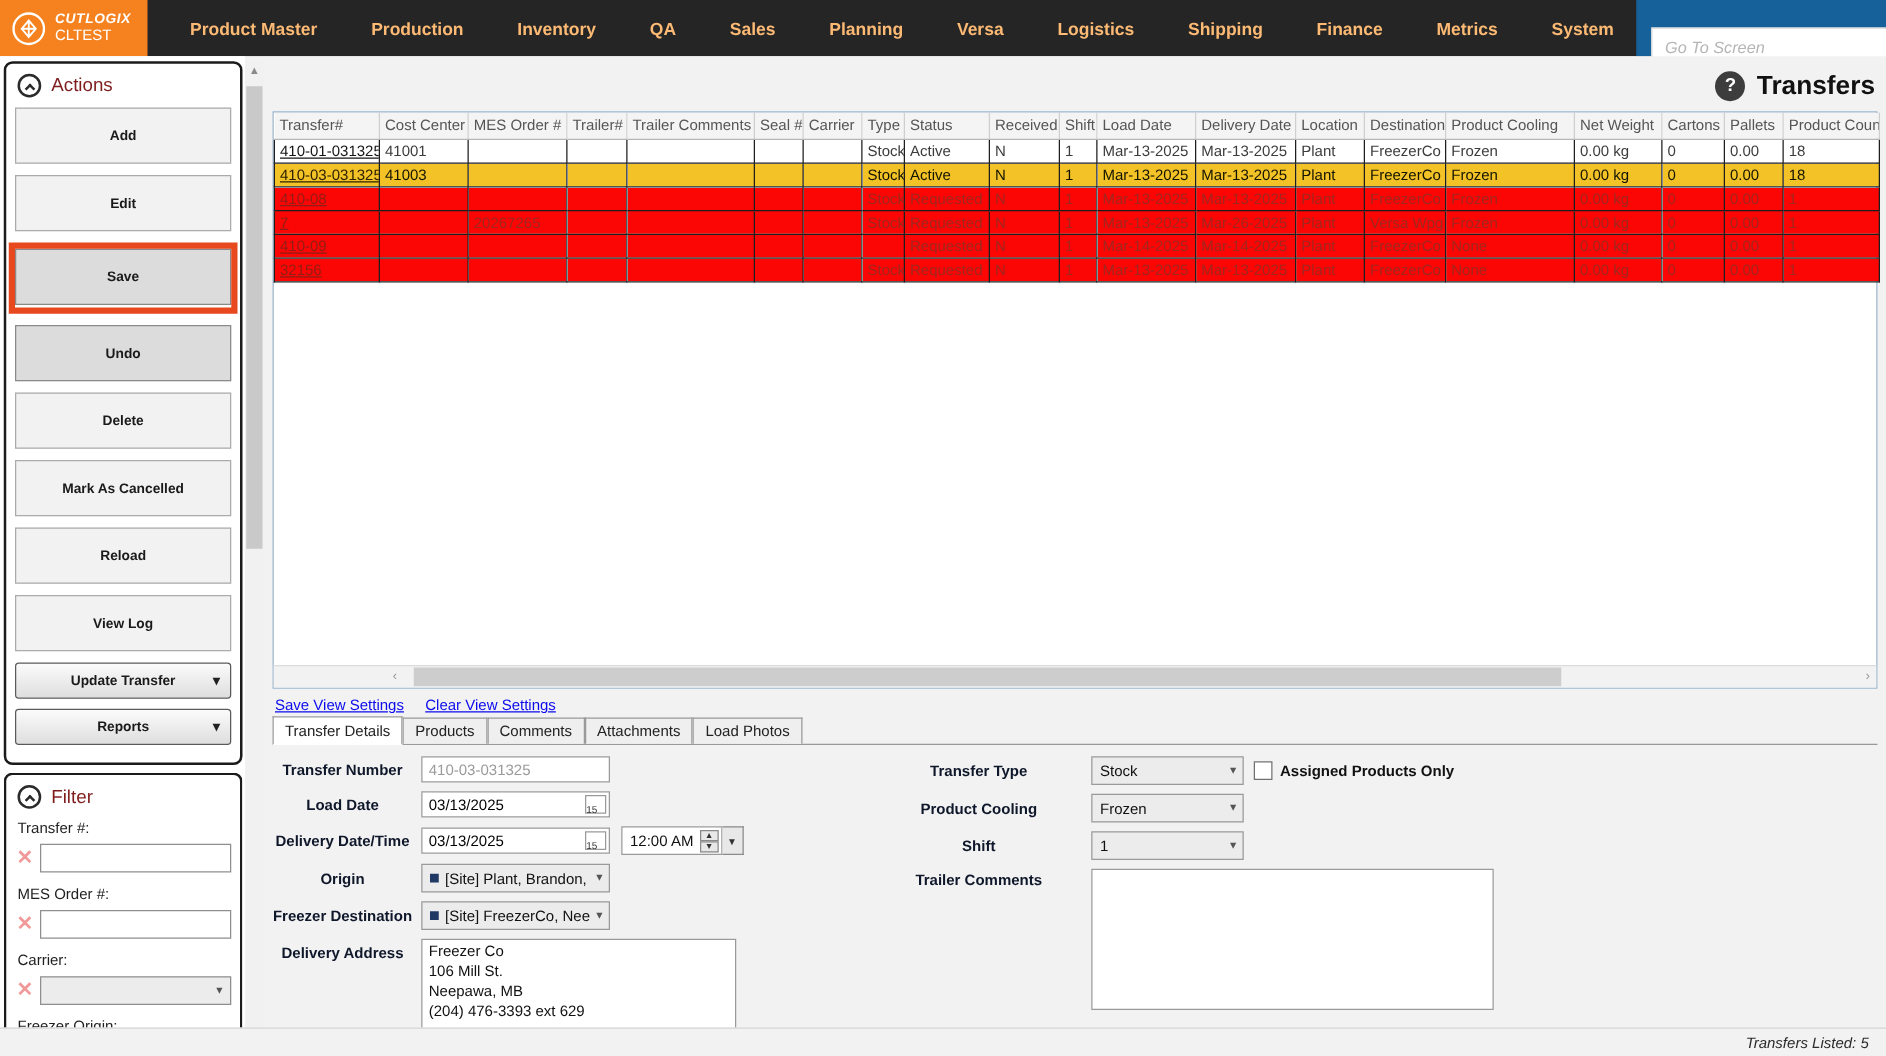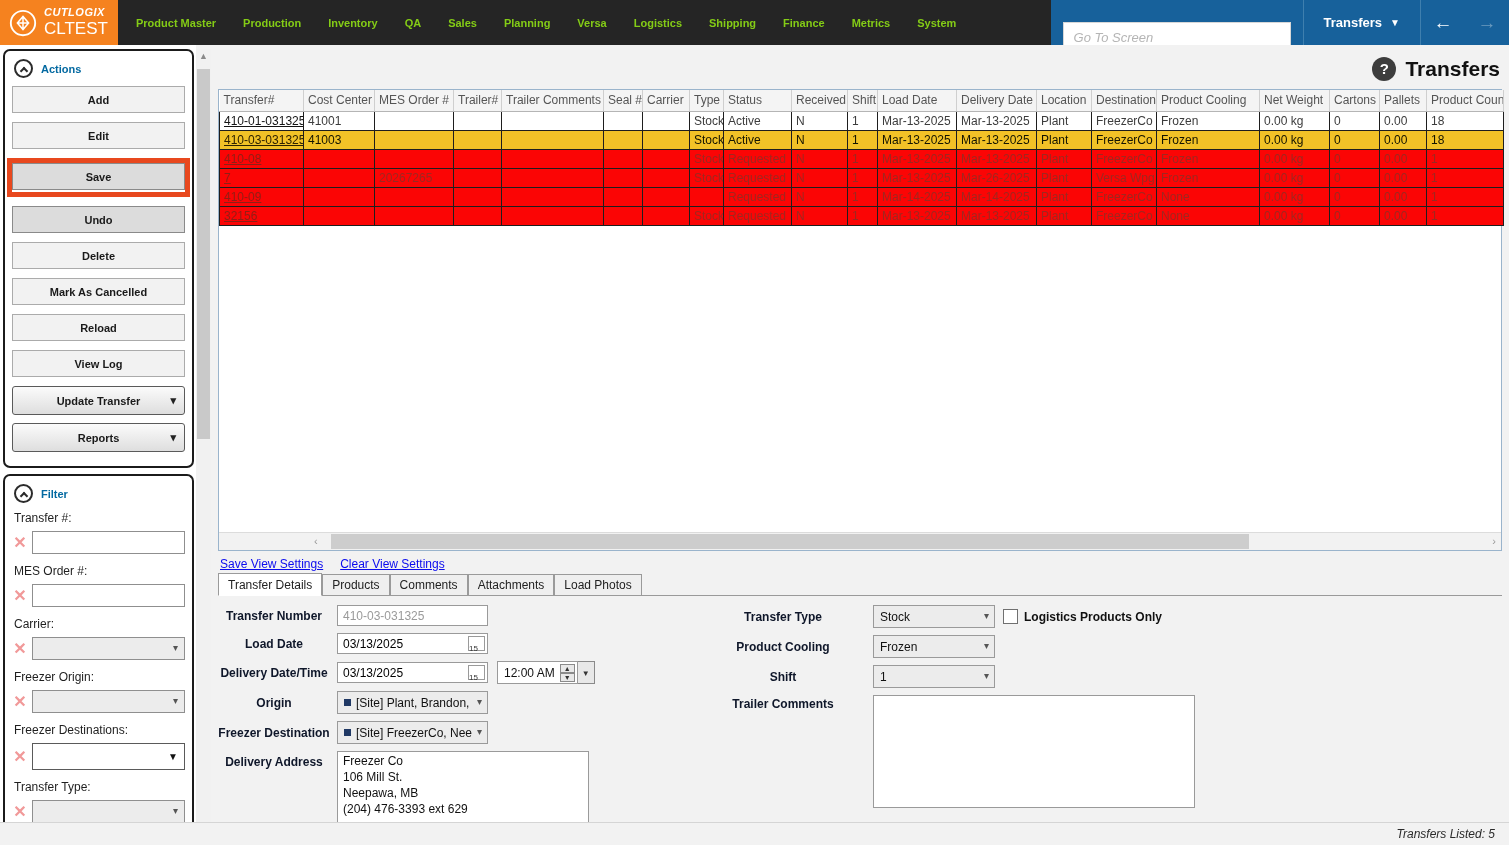--- a/index.html
+++ b/index.html
@@ -5,23 +5,23 @@
   * { margin:0; padding:0; box-sizing:border-box; }
   html,body { width:1509px; height:845px; overflow:hidden;
     font-family:"Liberation Sans", sans-serif; background:#f2f2f2; }
 
   
   .topbar { display:flex; height:45px; background:#252525; }
   .logo { width:118px; background:#F5821F; color:#fff; display:flex; align-items:center; gap:6px; padding:0 8px; flex-shrink:0; }
   .logo-icon { width:30px; height:30px; flex-shrink:0; }
   .logo-text { display:flex; flex-direction:column; line-height:1.15; }
   .brand { font-size:11px; font-weight:bold; font-style:italic; letter-spacing:.5px; }
-  .env { font-size:17px; }
+  .env { font-size:12px; }
   .menu { display:flex; align-items:center; gap:27px; padding:0 18px; flex:1; }
-  .menu-item { color:#84cc16; font-size:11px; font-weight:bold; white-space:nowrap; cursor:pointer; }
+  .menu-item { color:#fdba74; font-size:14px; font-weight:bold; white-space:nowrap; cursor:pointer;margin-left:16px; }
   .nav-right { display:flex; align-items:stretch; background:#17619B; flex-shrink:0; }
   .nav-search-wrap { display:flex; align-items:center; padding:0 12px; }
   .nav-search { width:228px; height:31px; border:1px solid #d7d7d7; background:#fff; padding:0 10px;
     font-size:13px; font-style:italic; font-family:"Liberation Sans",sans-serif;margin-top:30px; }
   .nav-search::placeholder { color:#b5b5b5; font-style:italic; }
   .nav-sep { width:1px; background:#3f7fae; }
   .nav-screen { display:flex; align-items:center; gap:8px; color:#fff; font-size:13px; font-weight:bold; padding:0 20px; cursor:pointer; }
   .nav-screen .dd { font-size:10px; }
   .nav-btns { display:flex; align-items:center; gap:0; }
   .nav-btn { width:44px; text-align:center; color:#fff; font-size:19px; cursor:pointer; }
@@ -33,23 +33,23 @@
   .side-scroll { position:absolute; left:196px; top:4px; width:15px; height:792px; background:#f1f1f1; }
   .side-scroll .arr { position:absolute; left:0; width:15px; height:15px; color:#8a8a8a; font-size:9px; text-align:center; line-height:15px; }
   .side-scroll .arr.up { top:0; }
   .side-scroll .arr.dn { bottom:0; }
   .side-scroll .thumb { position:absolute; left:1px; width:13px; top:20px; height:370px; background:#c9c9c9; }
 
   .panel { background:#fff; border:2px solid #1b1b1b; border-radius:7px; padding:6px 7px; margin-bottom:6px; }
   .panel-head { display:flex; align-items:center; gap:8px; margin:2px 0 8px 2px; }
   .collapse-circle { width:19px; height:19px; border:2px solid #2b2b2b; border-radius:50%; position:relative; flex-shrink:0; cursor:pointer; }
   .collapse-circle i { position:absolute; left:5px; top:7px; width:6px; height:6px; border-left:2px solid #2b2b2b; border-top:2px solid #2b2b2b; transform:rotate(45deg); }
-  .panel-title { font-size:11px; font-weight:bold; color:#0369a1; }
-
-  .act-btn { display:block; width:100%; height:27px; margin-bottom:9px; background:#f2f2f2; border:1px solid #ababab;
+  .panel-title { font-size:15px; font-weight:normal; color:#7f1d1d; }
+
+  .act-btn { display:block; width:100%; height:45px; margin-bottom:9px; background:#f2f2f2; border:1px solid #ababab;
     font-size:11px; font-weight:bold; color:#1a1a1a; font-family:"Liberation Sans",sans-serif; cursor:pointer; }
   .act-btn.dark { background:#dcdcdc; border-color:#8a8a8a; }
   .save-wrap { position:relative; margin:0 -5px 9px -5px; padding:5px; }
   .save-wrap .hl { position:absolute; inset:0; border:5px solid #E8481E; pointer-events:none; }
   .save-wrap .act-btn { margin-bottom:2px; }
   .drop-btn { position:relative; display:block; width:100%; height:29px; margin-bottom:8px;
     background:linear-gradient(#fbfbfb,#dedede); border:1px solid #5a5a5a; border-radius:3px;
     font-size:11px; font-weight:bold; color:#1a1a1a; font-family:"Liberation Sans",sans-serif; cursor:pointer; }
   .drop-btn::after { content:"▾"; position:absolute; right:8px; top:7px; font-size:11px; color:#222; }
 
@@ -510,21 +510,21 @@
         </div>
       </div>
 
       <div class="fcol">
         <div class="frow">
           <span class="flabel fl-r">Transfer Type</span>
           <span class="sel" style="width:122px;">
               <span>Stock</span>
             </span>
           <span class="chk"></span>
-          <span class="chk-label">Logistics Products Only</span>
+          <span class="chk-label">Assigned Products Only</span>
         </div>
         <div class="frow">
           <span class="flabel fl-r">Product Cooling</span>
           <span class="sel" style="width:122px;">
               <span>Frozen</span>
             </span>
         </div>
         <div class="frow">
           <span class="flabel fl-r">Shift</span>
           <span class="sel" style="width:122px;">

